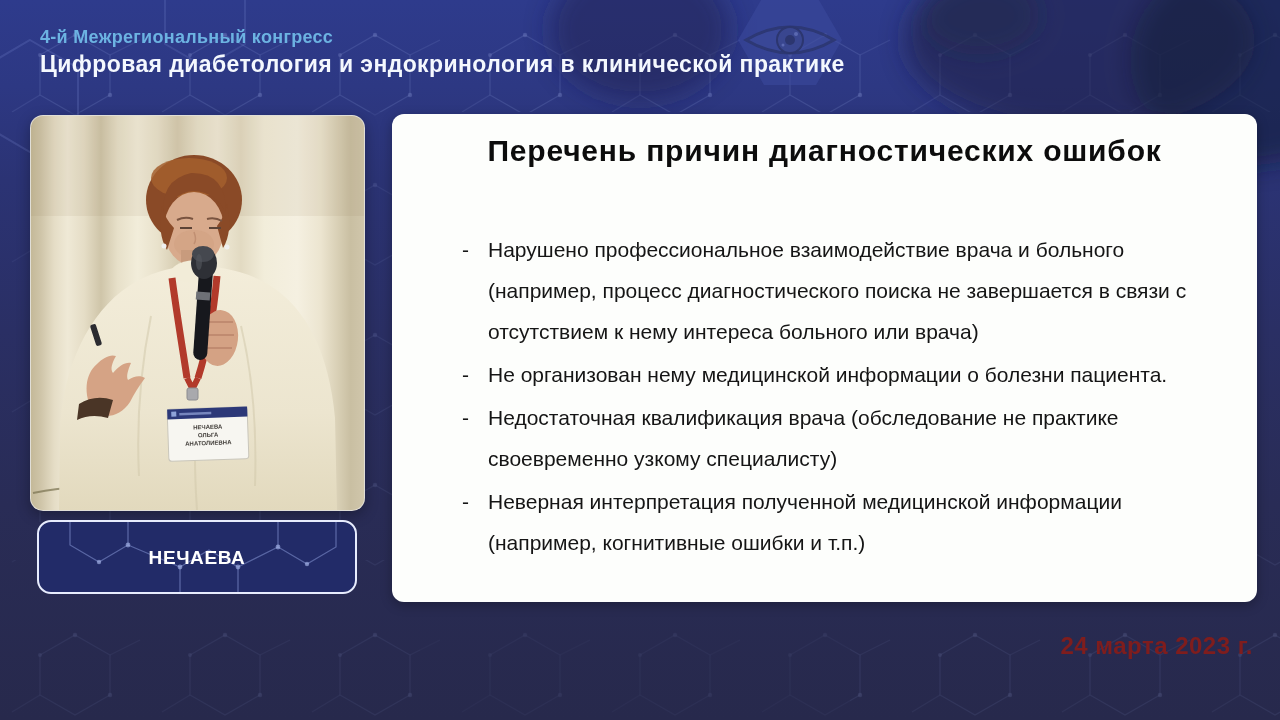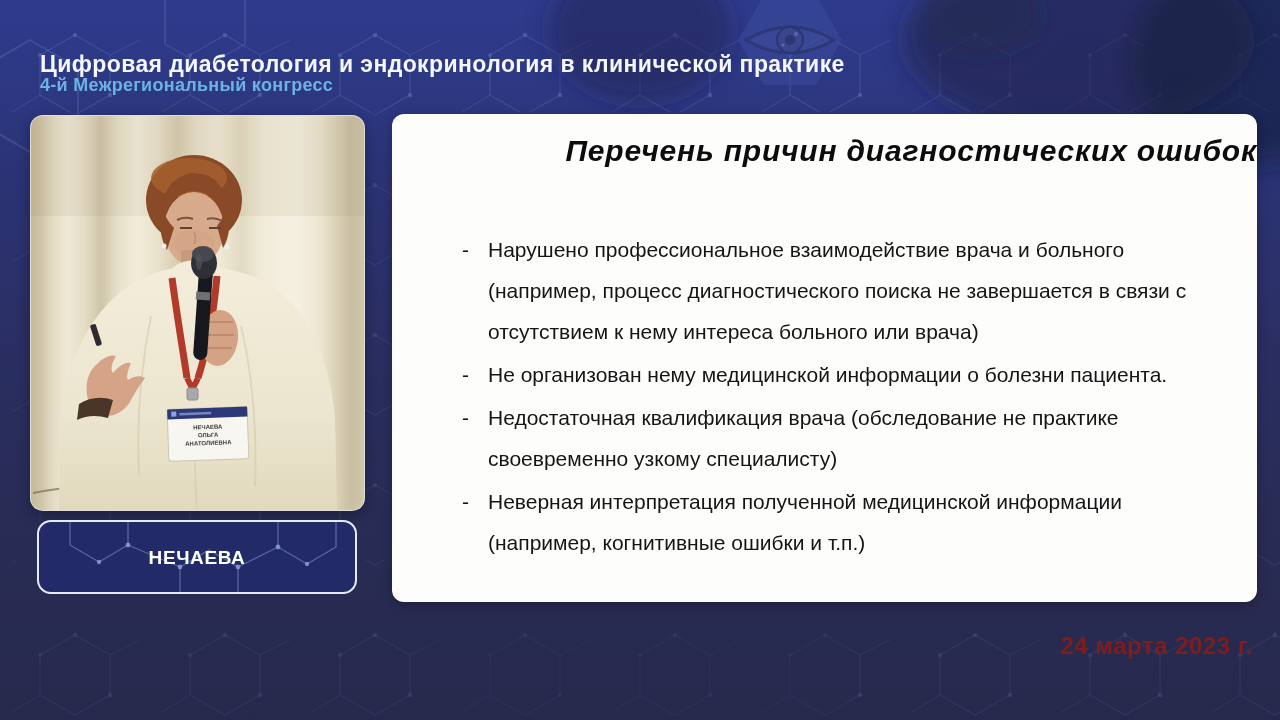--- a/index.html
+++ b/index.html
@@ -5,40 +5,40 @@
   html,body{margin:0;padding:0;}
   body{
     width:1280px;height:720px;position:relative;overflow:hidden;
     font-family:"Liberation Sans",sans-serif;
     background:linear-gradient(180deg,#2e3b8c 0%,#2d3883 12%,#2b3374 25%,#2a2f64 46%,#292c56 70%,#27294c 100%);
   }
   .abs{position:absolute;}
   .bg-svg{left:0;top:0;z-index:0;}
 
   
-  .hdr-congress{left:40px;top:27px;font-size:18px;font-weight:700;color:#6cb3e2;letter-spacing:.3px;z-index:3;margin-top:48px;}
+  .hdr-congress{left:40px;top:27px;font-size:18px;font-weight:700;color:#6cb3e2;letter-spacing:.3px;z-index:3;}
   .hdr-title{left:40px;top:51px;font-size:23px;font-weight:700;color:#f4f8fe;letter-spacing:.4px;z-index:3;text-align:right;}
 
   
   .video{left:30px;top:115px;width:333px;height:394px;border-radius:13px;overflow:hidden;
          border:1px solid rgba(210,220,250,.28);box-shadow:0 4px 14px rgba(0,0,0,.30);z-index:2;background:#e7e0ca;}
   .video svg{display:block;}
 
   
   .plate{left:37px;top:520px;width:320px;height:74px;border-radius:14px;border:2px solid #e7ecfd;
          background:#222b68;box-sizing:border-box;overflow:hidden;z-index:2;}
   .plate-inner{position:absolute;left:0;top:0;width:100%;height:100%;display:flex;flex-direction:column;
          align-items:center;justify-content:center;z-index:1;}
   .plate-line{font-size:19px;font-weight:700;color:#ffffff;letter-spacing:.6px;line-height:25px;text-align:center;}
 
   
   .slide{left:392px;top:114px;width:865px;height:488px;background:#fdfefc;border-radius:12px;
          box-shadow:0 3px 12px rgba(0,0,0,.28);z-index:2;}
-  .slide-title{padding-top:18px;text-align:right;font-size:30px;line-height:38px;font-weight:700;
-         color:#0c0c0c;letter-spacing:.8px;font-style:italic;}
+  .slide-title{padding-top:18px;text-align:center;font-size:30px;line-height:38px;font-weight:700;
+         color:#0c0c0c;letter-spacing:.8px;}
   .bullets{margin:59px 40px 0 70px;}
   .bullet{display:flex;margin-bottom:2px;font-size:21px;line-height:41px;color:#151515;}
   .bullet .dash{flex:0 0 26px;width:26px;}
   .bullet .btxt{width:715px;}
 
   
   .date{right:27px;top:632px;font-size:24px;font-weight:700;color:#7f1d1d;letter-spacing:.5px;z-index:3;}
 </style>
 </head>
 <body>

